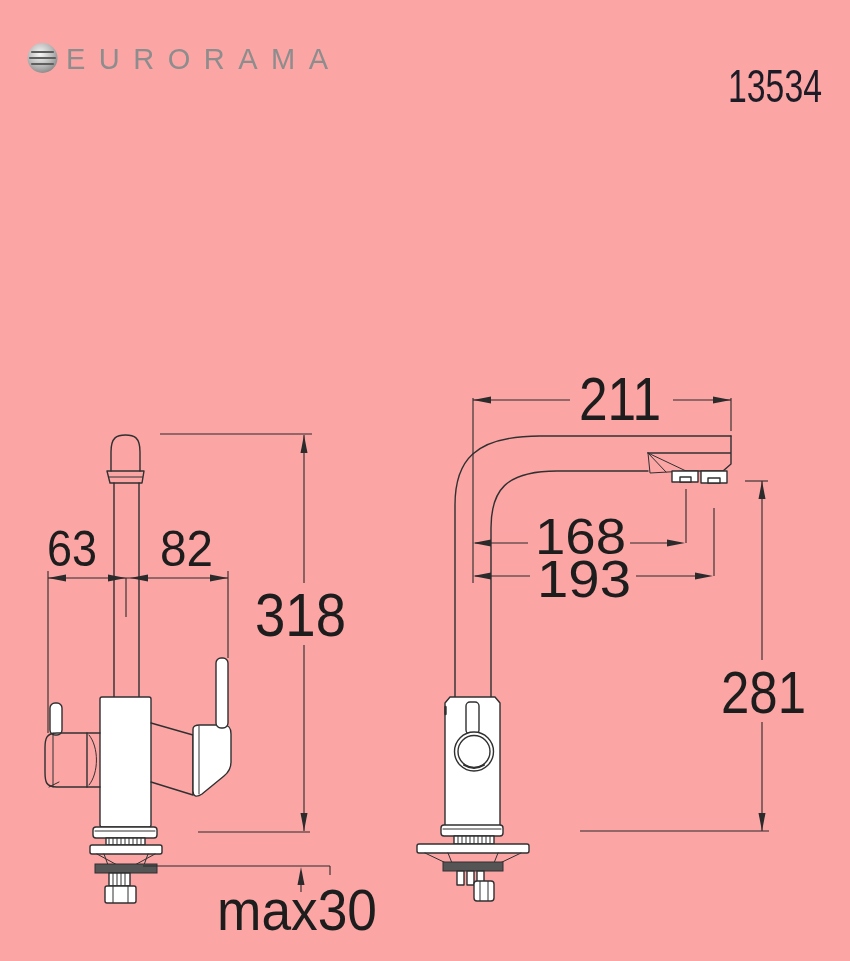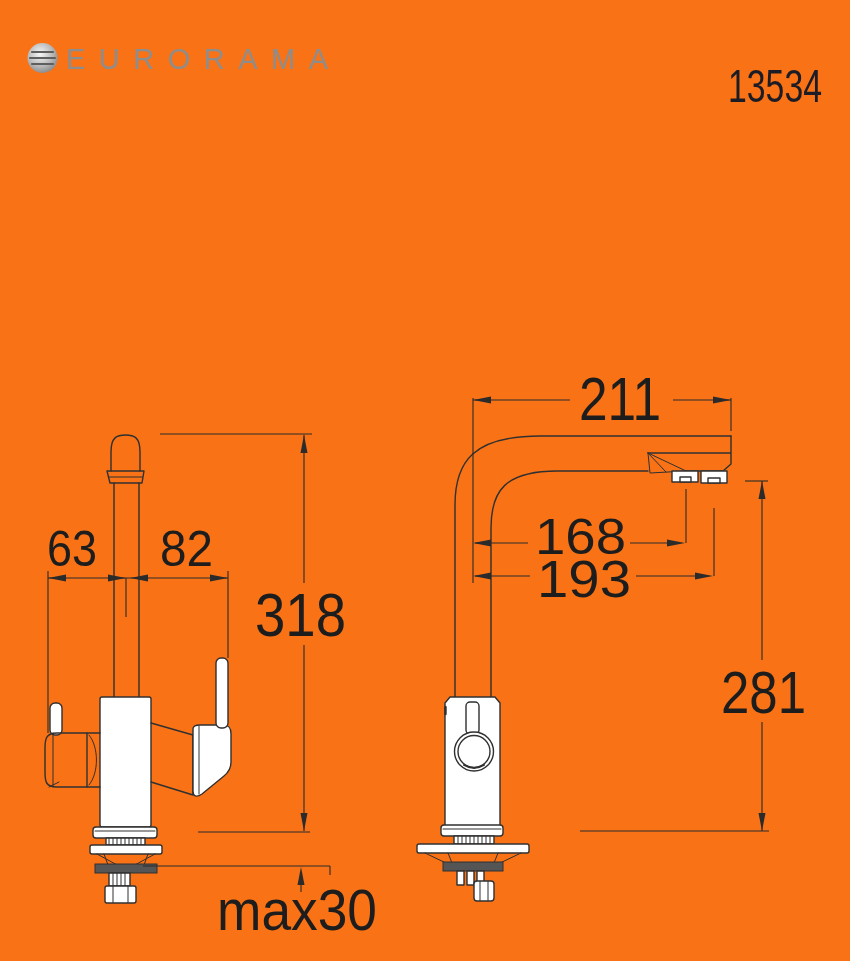--- a/index.html
+++ b/index.html
@@ -1,19 +1,19 @@
 <!DOCTYPE html>
 <html><head>
 <meta charset="utf-8">
 <style>
   html,body{margin:0;padding:0;background:#e9e9e9;}
   .sheet{
     position:relative;
     width:850px;height:961px;
-    background:#f97316;
+    background:#fca5a5;
     margin:0 auto;
     font-family:"Liberation Sans", sans-serif;
     overflow:hidden;
   }
   svg{position:absolute;left:0;top:0;}
   .ln{stroke:#303030;stroke-width:1.4;fill:none;stroke-linecap:round;stroke-linejoin:round;}
   .lnw{stroke:#303030;stroke-width:1.4;fill:#ffffff;stroke-linejoin:round;}
   .dim{stroke:#2b2b2b;stroke-width:1.1;fill:none;stroke-linecap:butt;}
   .arr{fill:#2b2b2b;stroke:none;}
   .dark{fill:#555555;stroke:#303030;stroke-width:1;}

